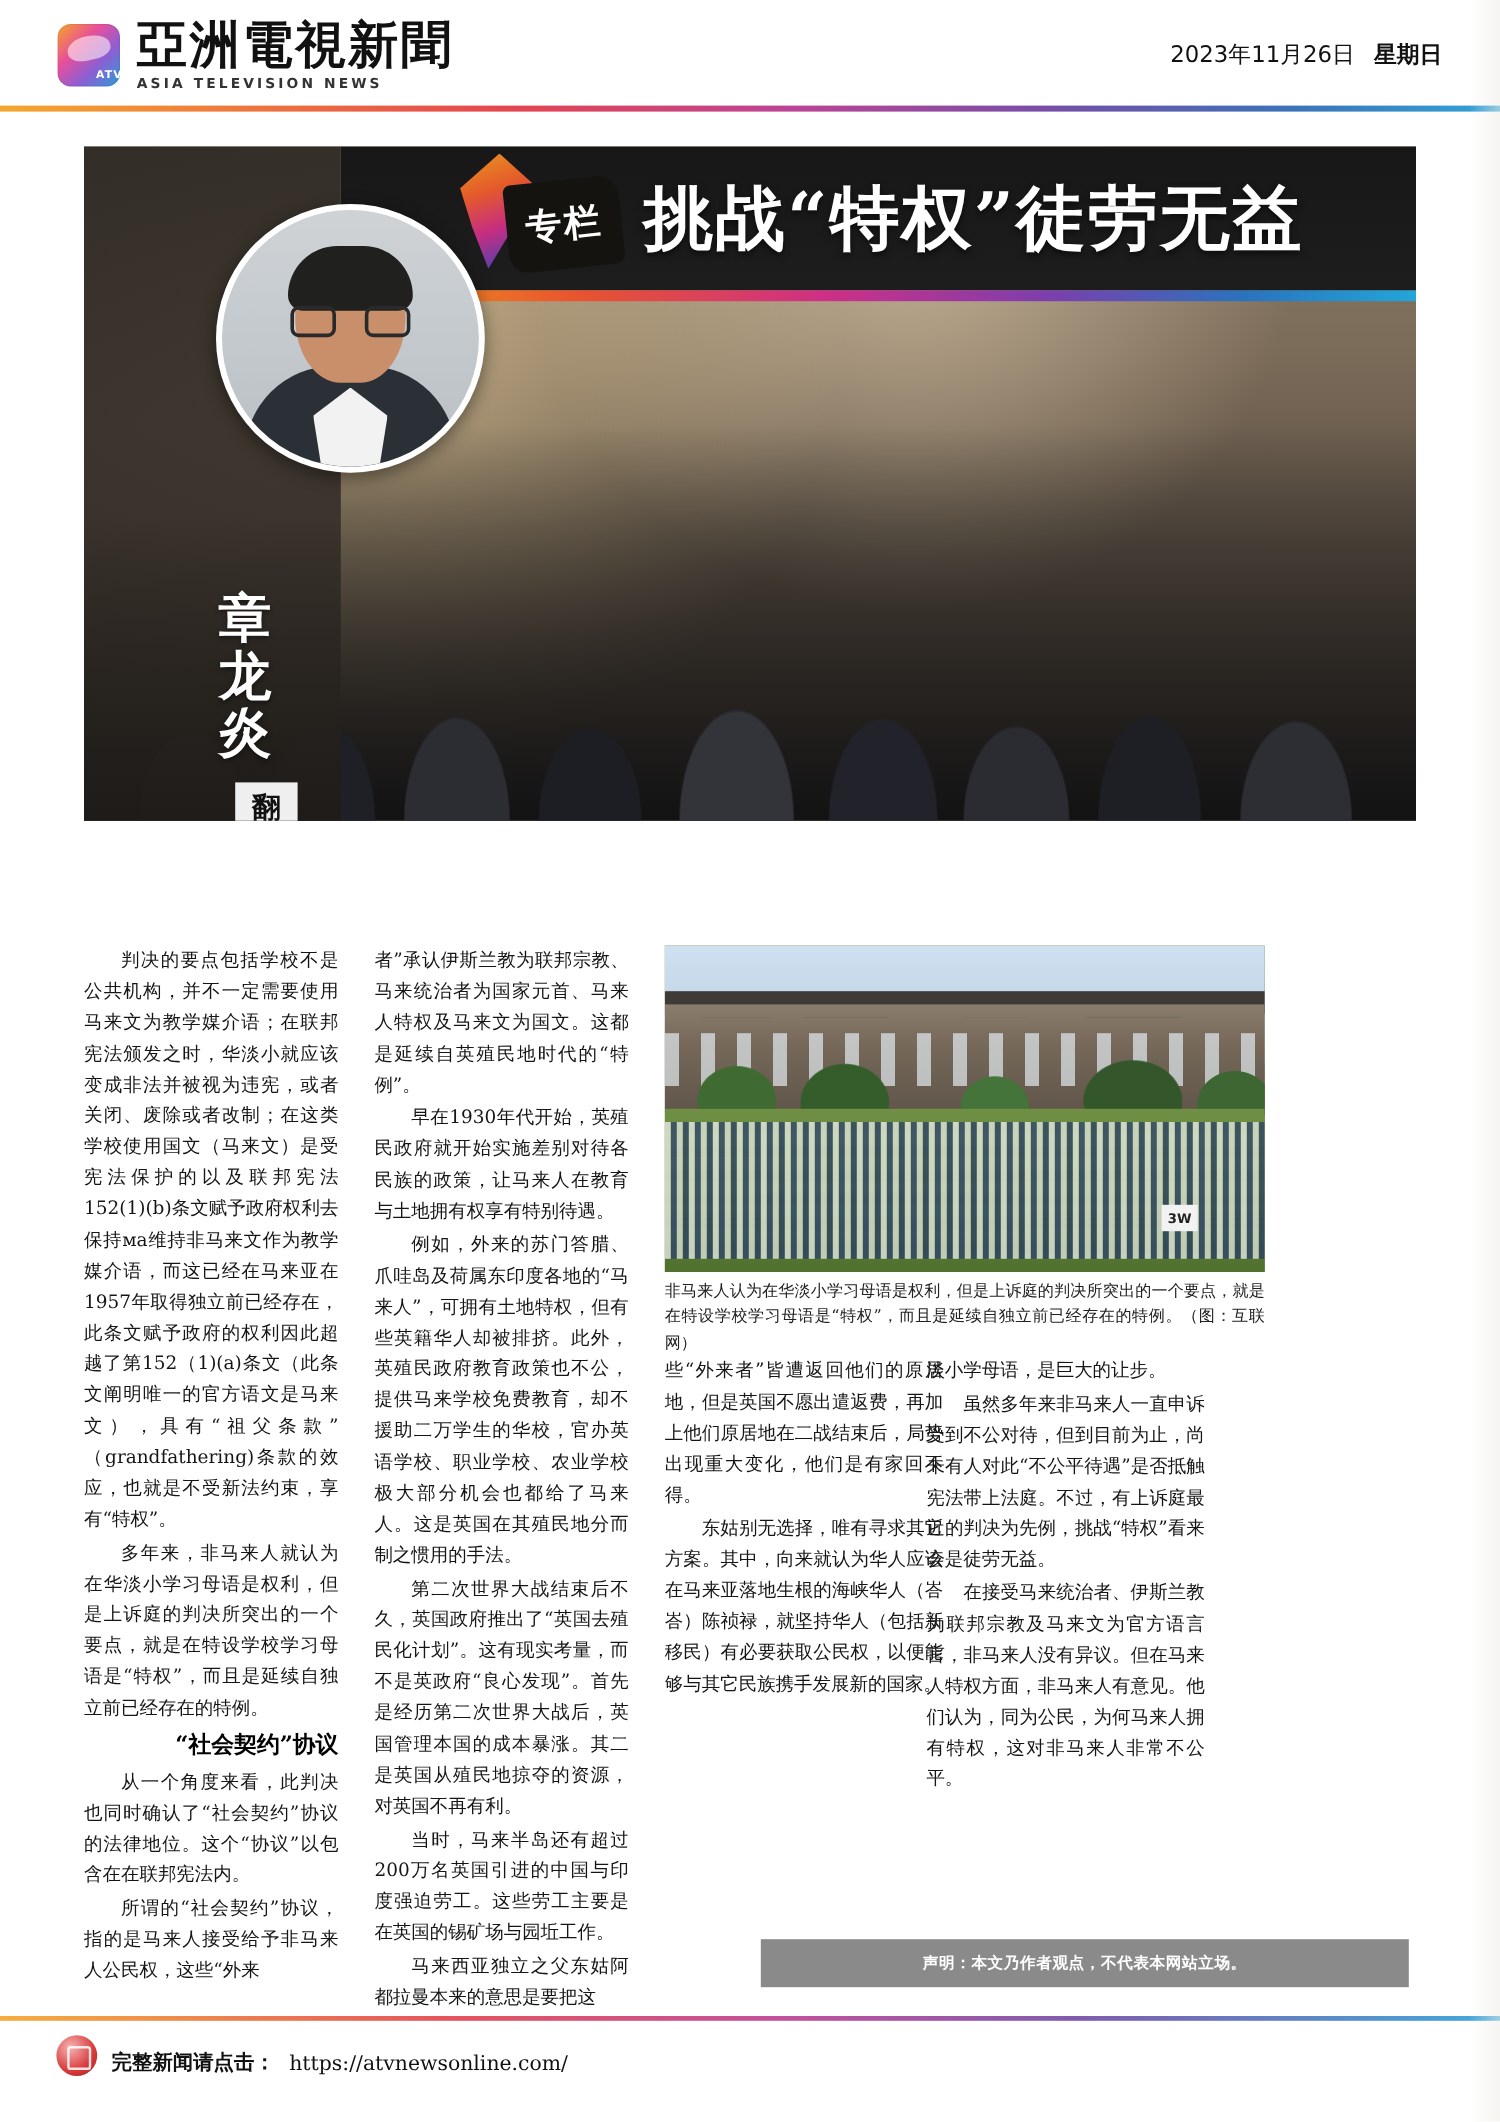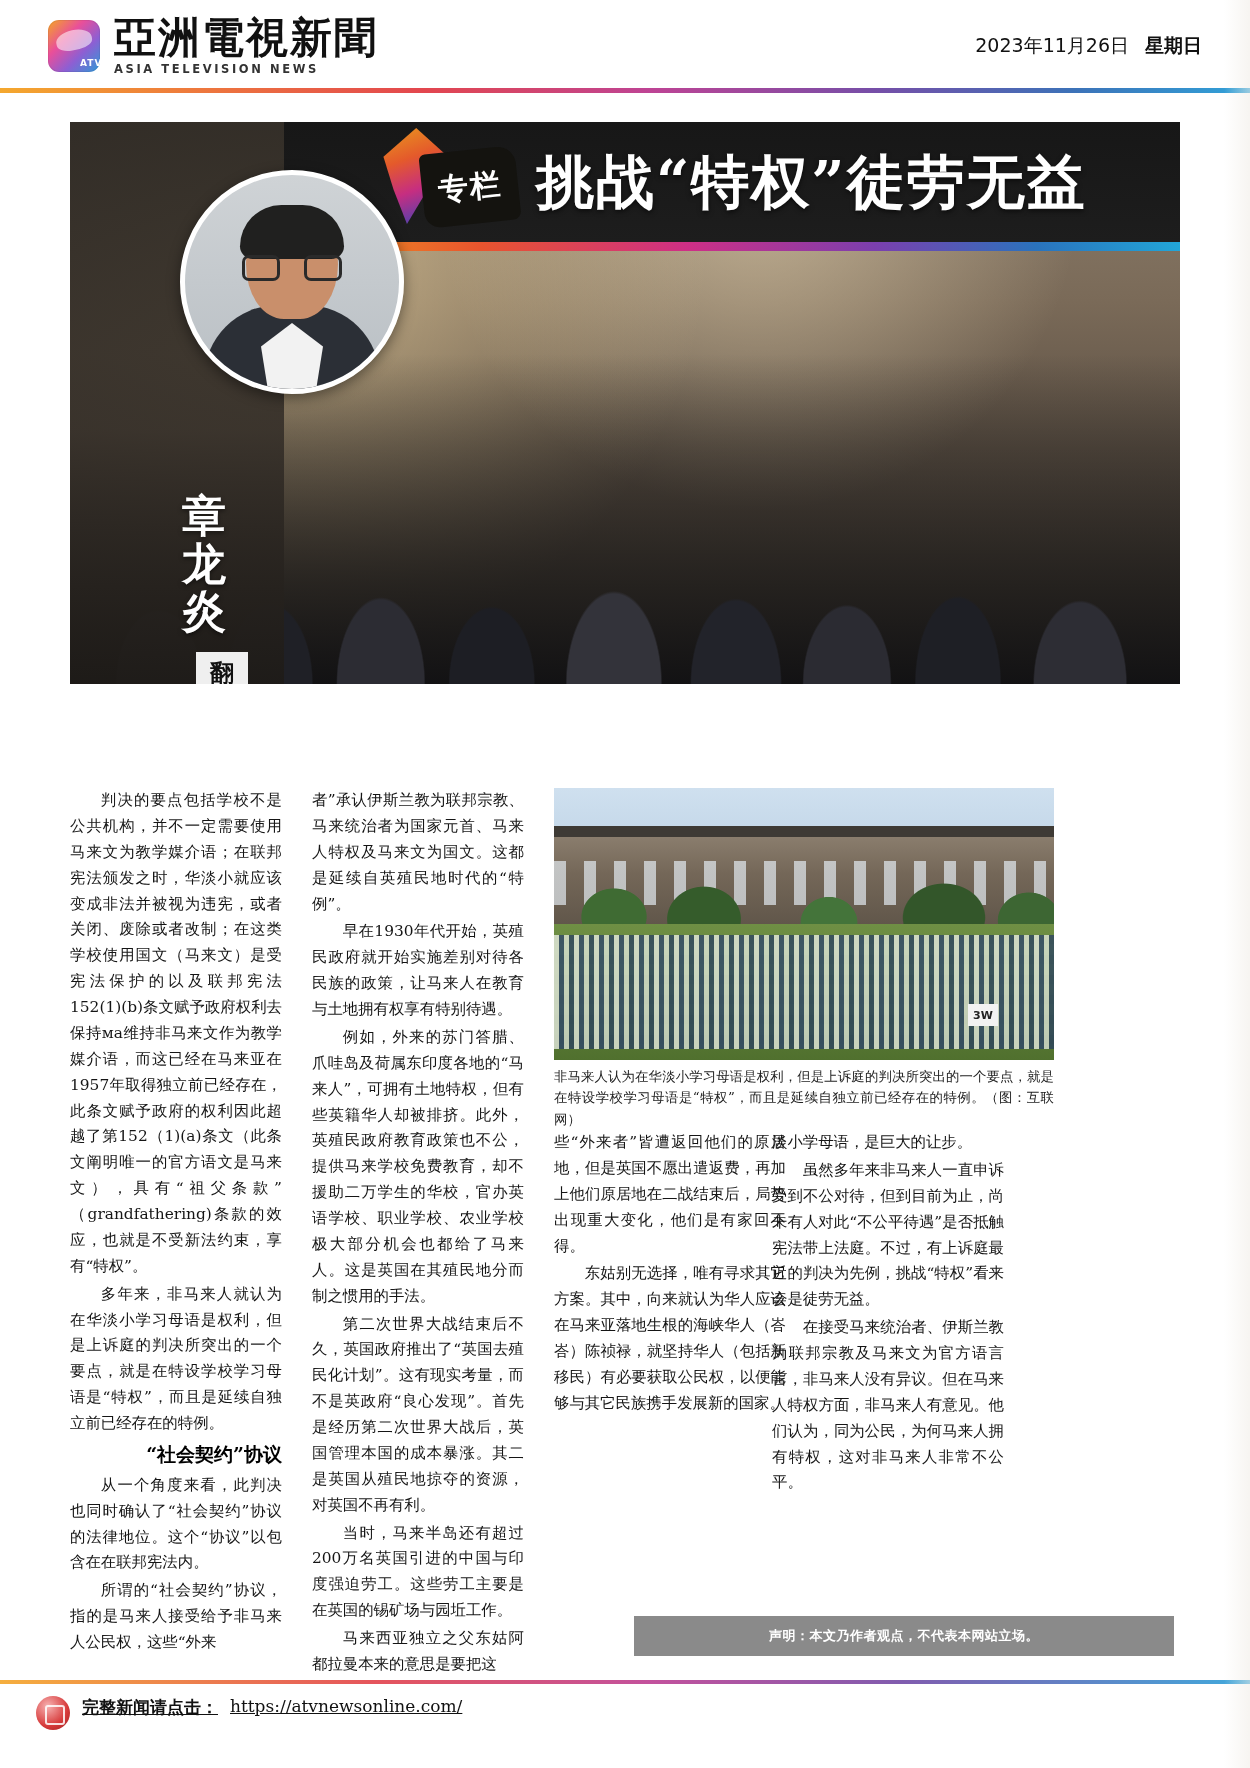--- a/index.html
+++ b/index.html
@@ -425,28 +425,27 @@
   
   .footer-rule {
     position: absolute;
     left: 0; top: 1680px;
     width: 1250px; height: 4px;
     background: linear-gradient(to right, #f3a01c 0%, #e0363f 30%, #b8338b 52%, #6a3fa0 72%, #1f9bd6 100%);
     opacity: .85;
   }
   .footer {
     position: absolute;
-    left: 36px; top: 1696px;
+    left: 47px; top: 1696px;
     display: flex;
-    align-items: flex-start;
+    align-items: flex-end;
     gap: 12px;
     font-size: 17px;
     color: #111;
     font-family: "DejaVu Serif", "Liberation Serif", serif;
-    text-decoration: underline;
   }
   .footer-badge {
     width: 34px; height: 34px;
     border-radius: 50%;
     background: radial-gradient(circle at 35% 30%, #f7b2b2 0%, #d73b3b 60%, #9e1f1f 100%);
     position: relative;
   }
   .footer-badge:after {
     content: "";
     position: absolute;

